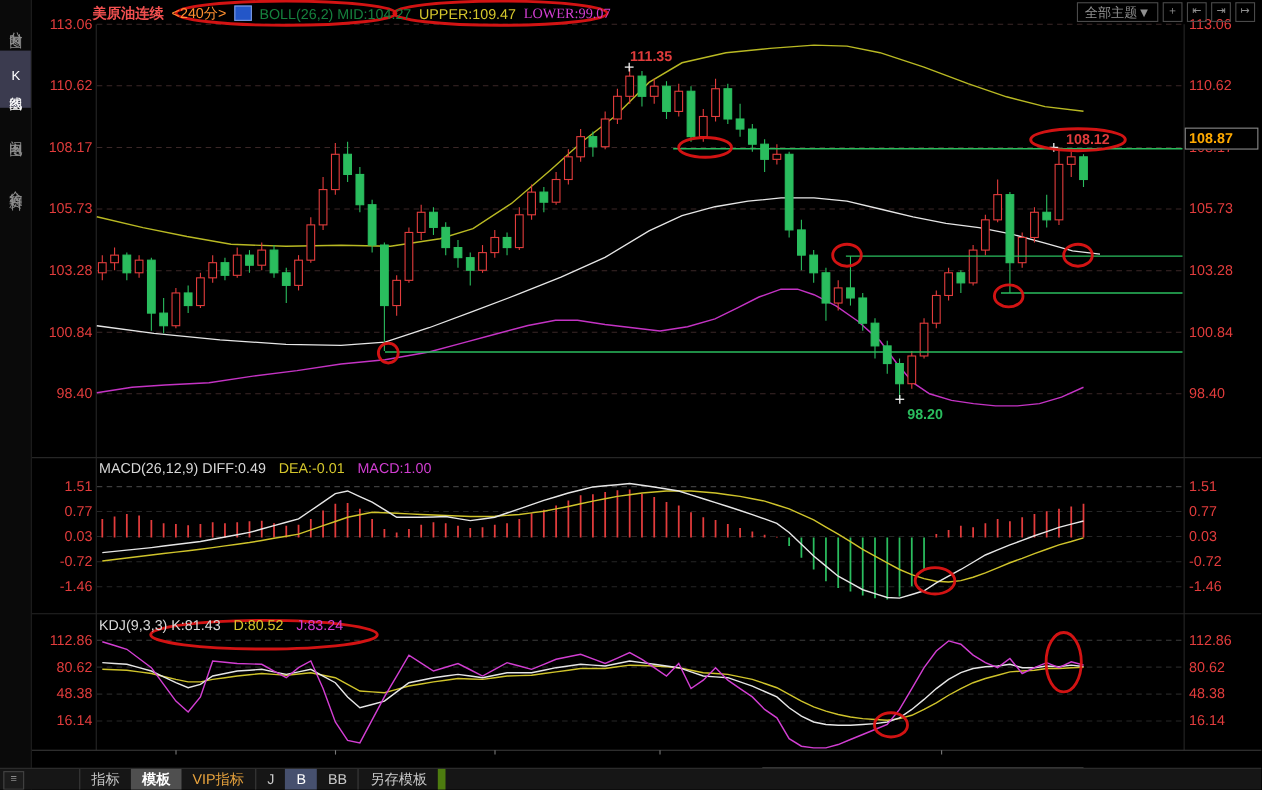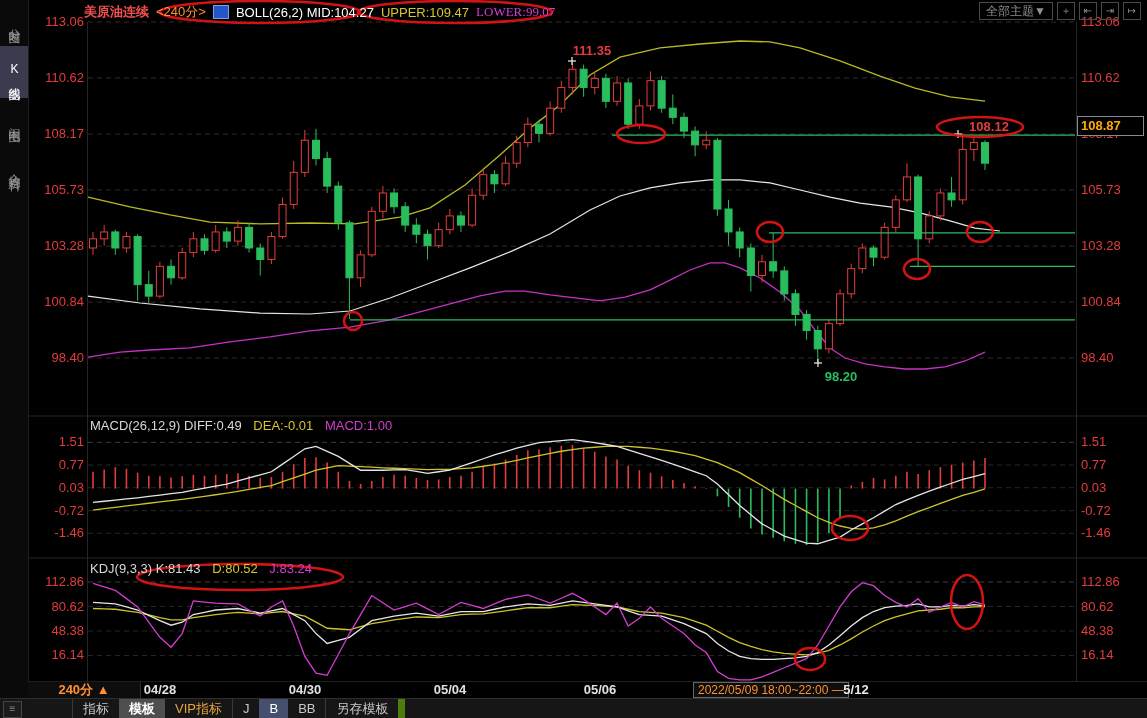--- a/index.html
+++ b/index.html
@@ -13,21 +13,21 @@
   .v-item{position:absolute;left:0;width:28px;display:flex;align-items:center;justify-content:center;
           writing-mode:vertical-lr;text-orientation:upright;letter-spacing:2px;color:#8f8f8f;
           font-size:12px;cursor:pointer;}
   .v-item.sel{background:#3b3b4f;color:#fff;}
   .vi-0{top:0;height:44px;} .vi-1{top:46px;height:52px;} .vi-2{top:100px;height:42px;} .vi-3{top:142px;height:52px;}
 
   
   #hdr{position:absolute;left:84px;top:3px;height:18px;display:flex;align-items:center;gap:7px;
        font-size:13px;z-index:6;white-space:nowrap;}
   .sym{color:#f25050;font-weight:bold;} .per{color:#ff9030;}
-  .boll{color:#ffffff;} .up{color:#d4c62c;} .low{color:#d23ed2;font-family:Liberation Serif, serif;}
+  .boll{color:#15803d;} .up{color:#d4c62c;} .low{color:#d23ed2;font-family:Liberation Serif, serif;}
   .cicon{width:14px;height:12px;background:#2356c8;border:1px solid #7e9ce0;display:inline-block;}
   #hdr-right{position:absolute;right:6px;top:2px;display:flex;gap:4px;align-items:center;z-index:6;}
   .theme-btn{border:1px solid #4a4a4a;color:#909090;font-size:12px;padding:0 6px;height:16px;line-height:16px;cursor:pointer;}
   .hicon{width:16px;height:16px;border:1px solid #4a4a4a;color:#909090;font-size:10px;line-height:15px;
          text-align:center;cursor:pointer;}
 
   
   .pane-hdr{position:absolute;left:90px;font-size:13px;z-index:4;white-space:nowrap;}
   .pane-hdr .w{color:#d8d8d8;} .pane-hdr .y{color:#d4c62c;margin-left:8px;} .pane-hdr .m{color:#d23ed2;margin-left:8px;}
   #macd-hdr{top:418px;} #kdj-hdr{top:561px;}
@@ -445,29 +445,20 @@
   </div>
 
   <div id="kdj-hdr" class="pane-hdr">
     <span class="w">KDJ(9,3,3) K:81.43</span>
     <span class="y">D:80.52</span>
     <span class="m">J:83.24</span>
   </div>
 
   <div id="price-box">108.87</div>
 
-  <div id="xaxis">
-    <div id="period-cell">240分 ▲</div>
-    <span class="dt dt-0">04/28</span>
-    <span class="dt dt-1">04/30</span>
-    <span class="dt dt-2">05/04</span>
-    <span class="dt dt-3">05/06</span>
-    <span class="dt dt-4">5/12</span>
-    <div id="xtip">2022/05/09 18:00~22:00 —</div>
-  </div>
 
   <div id="toolbar">
     <div id="tb-corner">≡</div>
     <div id="tb-items">
       <span class="tb sep">指标</span>
       <span class="tb sel">模板</span>
       <span class="tb vip">VIP指标</span>
       <span class="tb sep">J</span>
       <span class="tb bsel">B</span>
       <span class="tb">BB</span>

